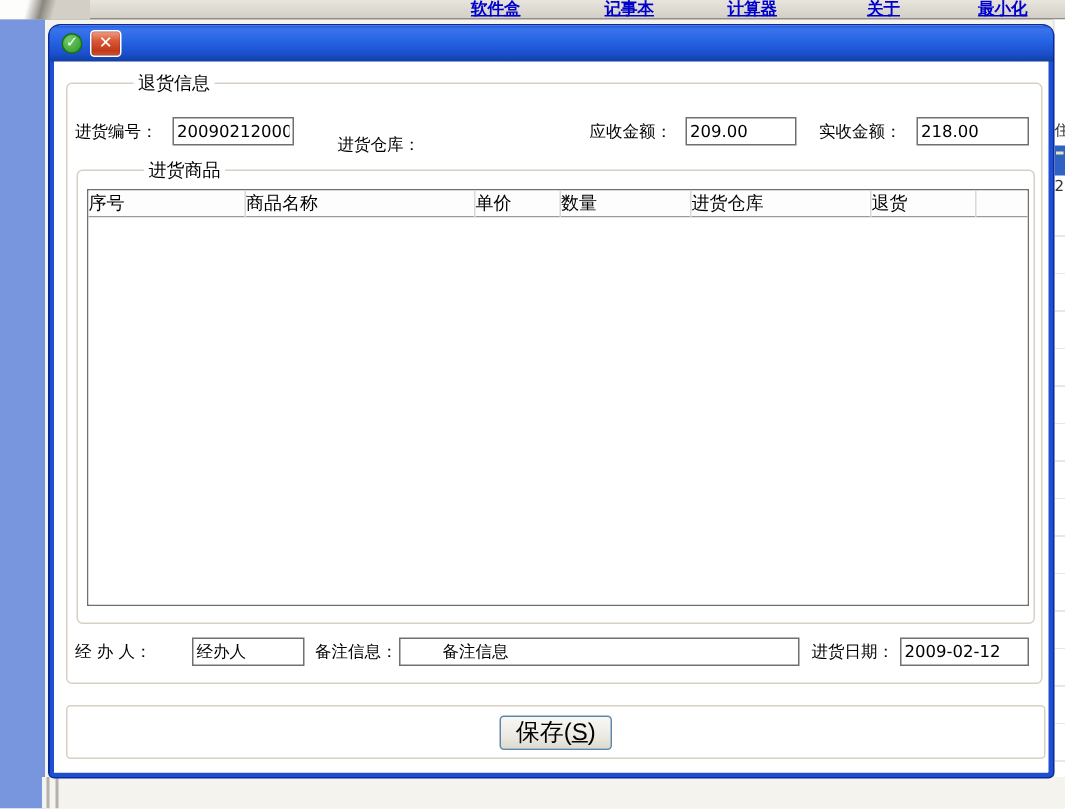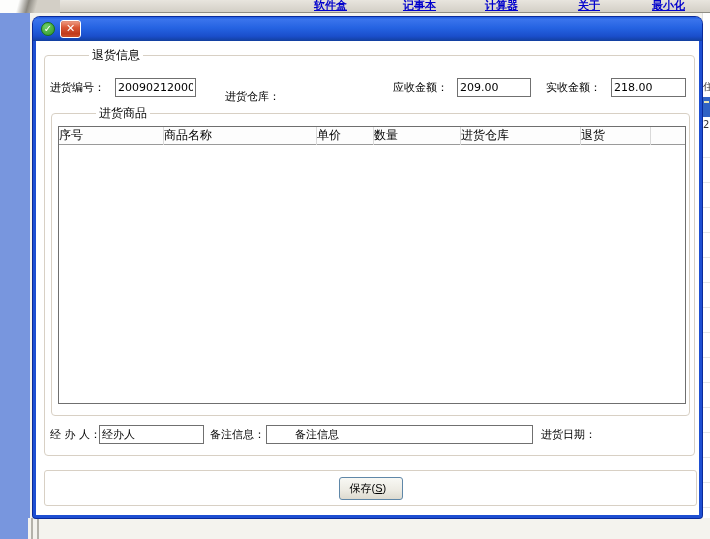--- a/index.html
+++ b/index.html
@@ -94,21 +94,21 @@
   .grid-header .hcell {
     height:18px; line-height:17px; text-align:left; font-size:12px;
     border-right:1px solid #d9d9d9; overflow:hidden; white-space:nowrap; cursor:default;
   }
   .grid-body { position:absolute; left:0; top:18px; right:0; bottom:0; background:#fff; }
   
   .save-btn {
     min-width:64px; height:23px; padding:0 10px;
     background:linear-gradient(#f8f8f4,#eceae2 60%,#dddacf);
     border:1px solid #5f87a8; border-radius:3px;
-    font-size:11px; line-height:21px; text-align:left; cursor:pointer;
+    font-size:16px; line-height:21px; text-align:left; cursor:pointer;
   }
   .save-btn .mn { text-decoration:underline; }
 </style>
 </head>
 <body>
 
 <div class="topbar">
   <div class="topbar-corner"></div>
   <span class="toplink" style="left:314px">软件盒</span>
   <span class="toplink" style="left:403px">记事本</span>
@@ -161,22 +161,23 @@
       <div class="hcell" style="width:57px">单价</div>
       <div class="hcell" style="width:87px">数量</div>
       <div class="hcell" style="width:120px">进货仓库</div>
       <div class="hcell" style="width:70px">退货</div>
       <div class="hcell" style="width:34px; border-right:none"></div>
     </div>
     <div class="grid-body"></div>
   </div>
 
   <span class="fld-label" style="left:14px; top:408px">经 办 人：</span>
-  <input class="fld-input" style="left: 63px; top: 408px; width: 105px;" value="经办人">
+  <input class="fld-input" style="left: 92px; top: 408px; width: 75px;" value="经办人">
   <span class="fld-label" style="left:174px; top:408px">备注信息：</span>
   <input class="fld-input" style="left: 230px; top: 408px; width: 267px; padding-left: 28px;" value="备注信息">
   <span class="fld-label" style="left:505px; top:408px">进货日期：</span>
+  <input class="fld-input" style="left: 564px; top: 408px; width: 86px;" value="2009-02-12">
 
   <div id="panel-save">
     <button class="save-btn"><span>保存(</span><span class="mn">S</span><span>)</span></button>
   </div>
 
 </div>
 
 </body></html>

